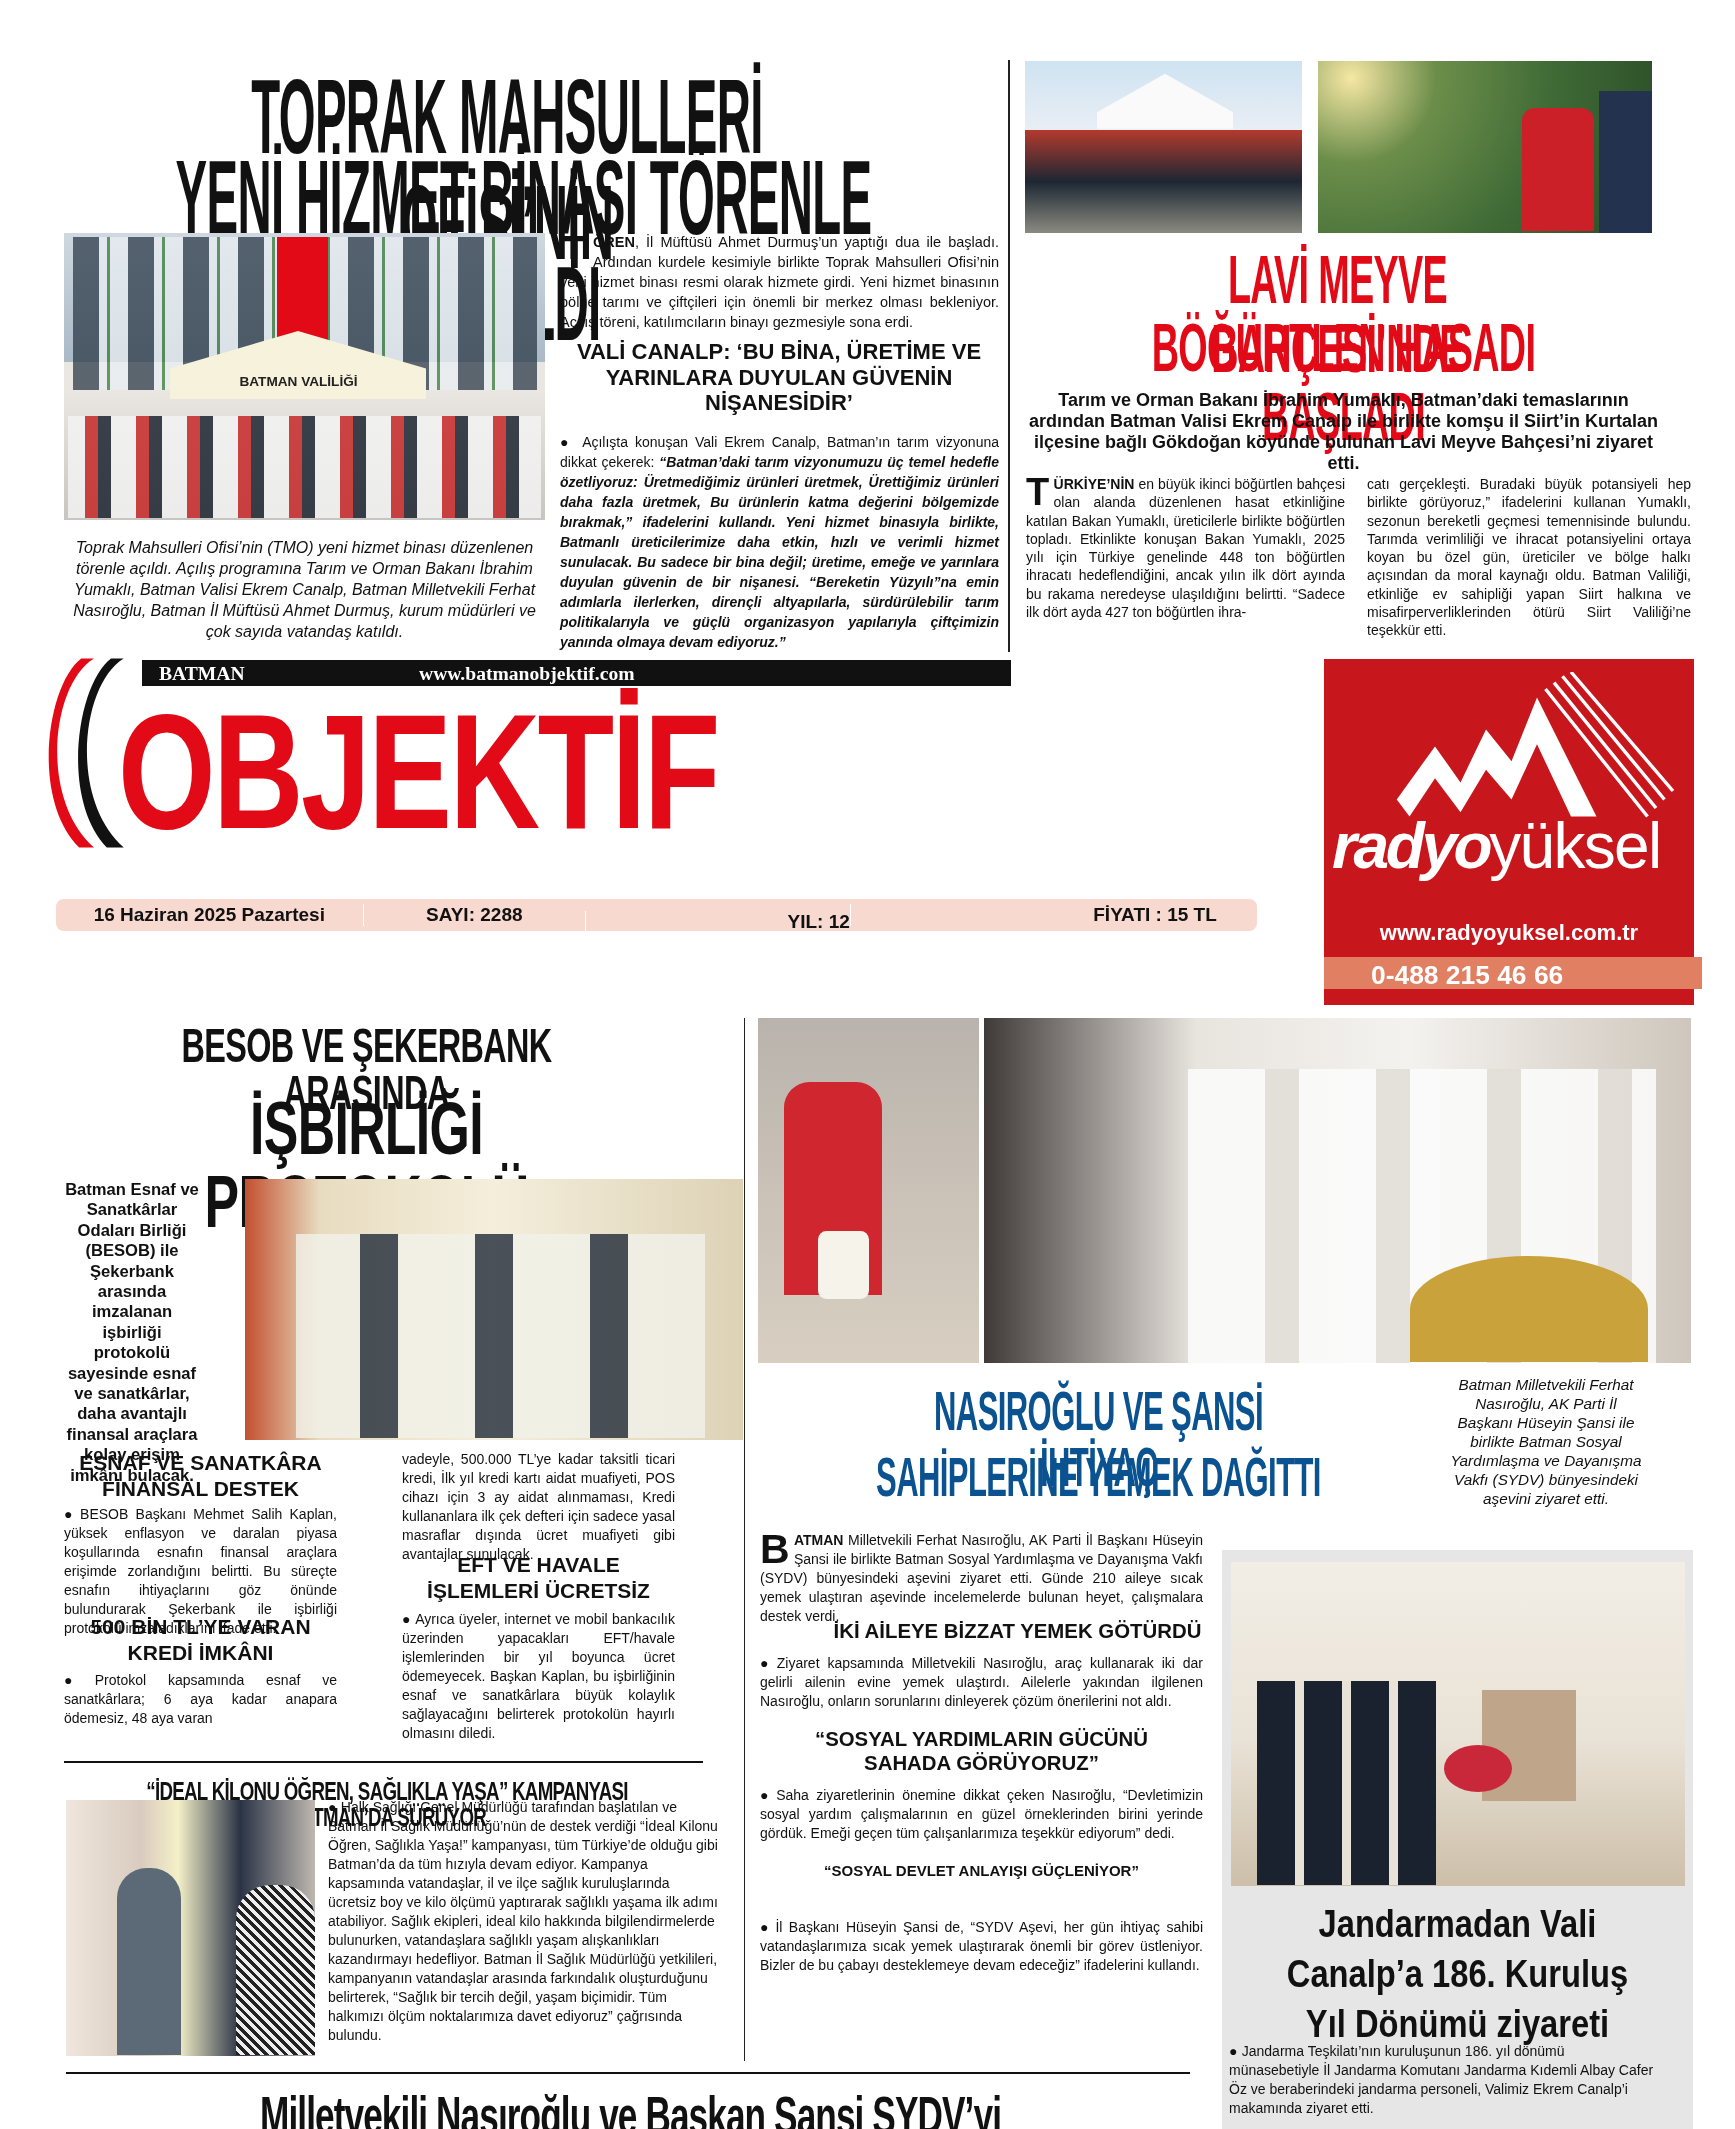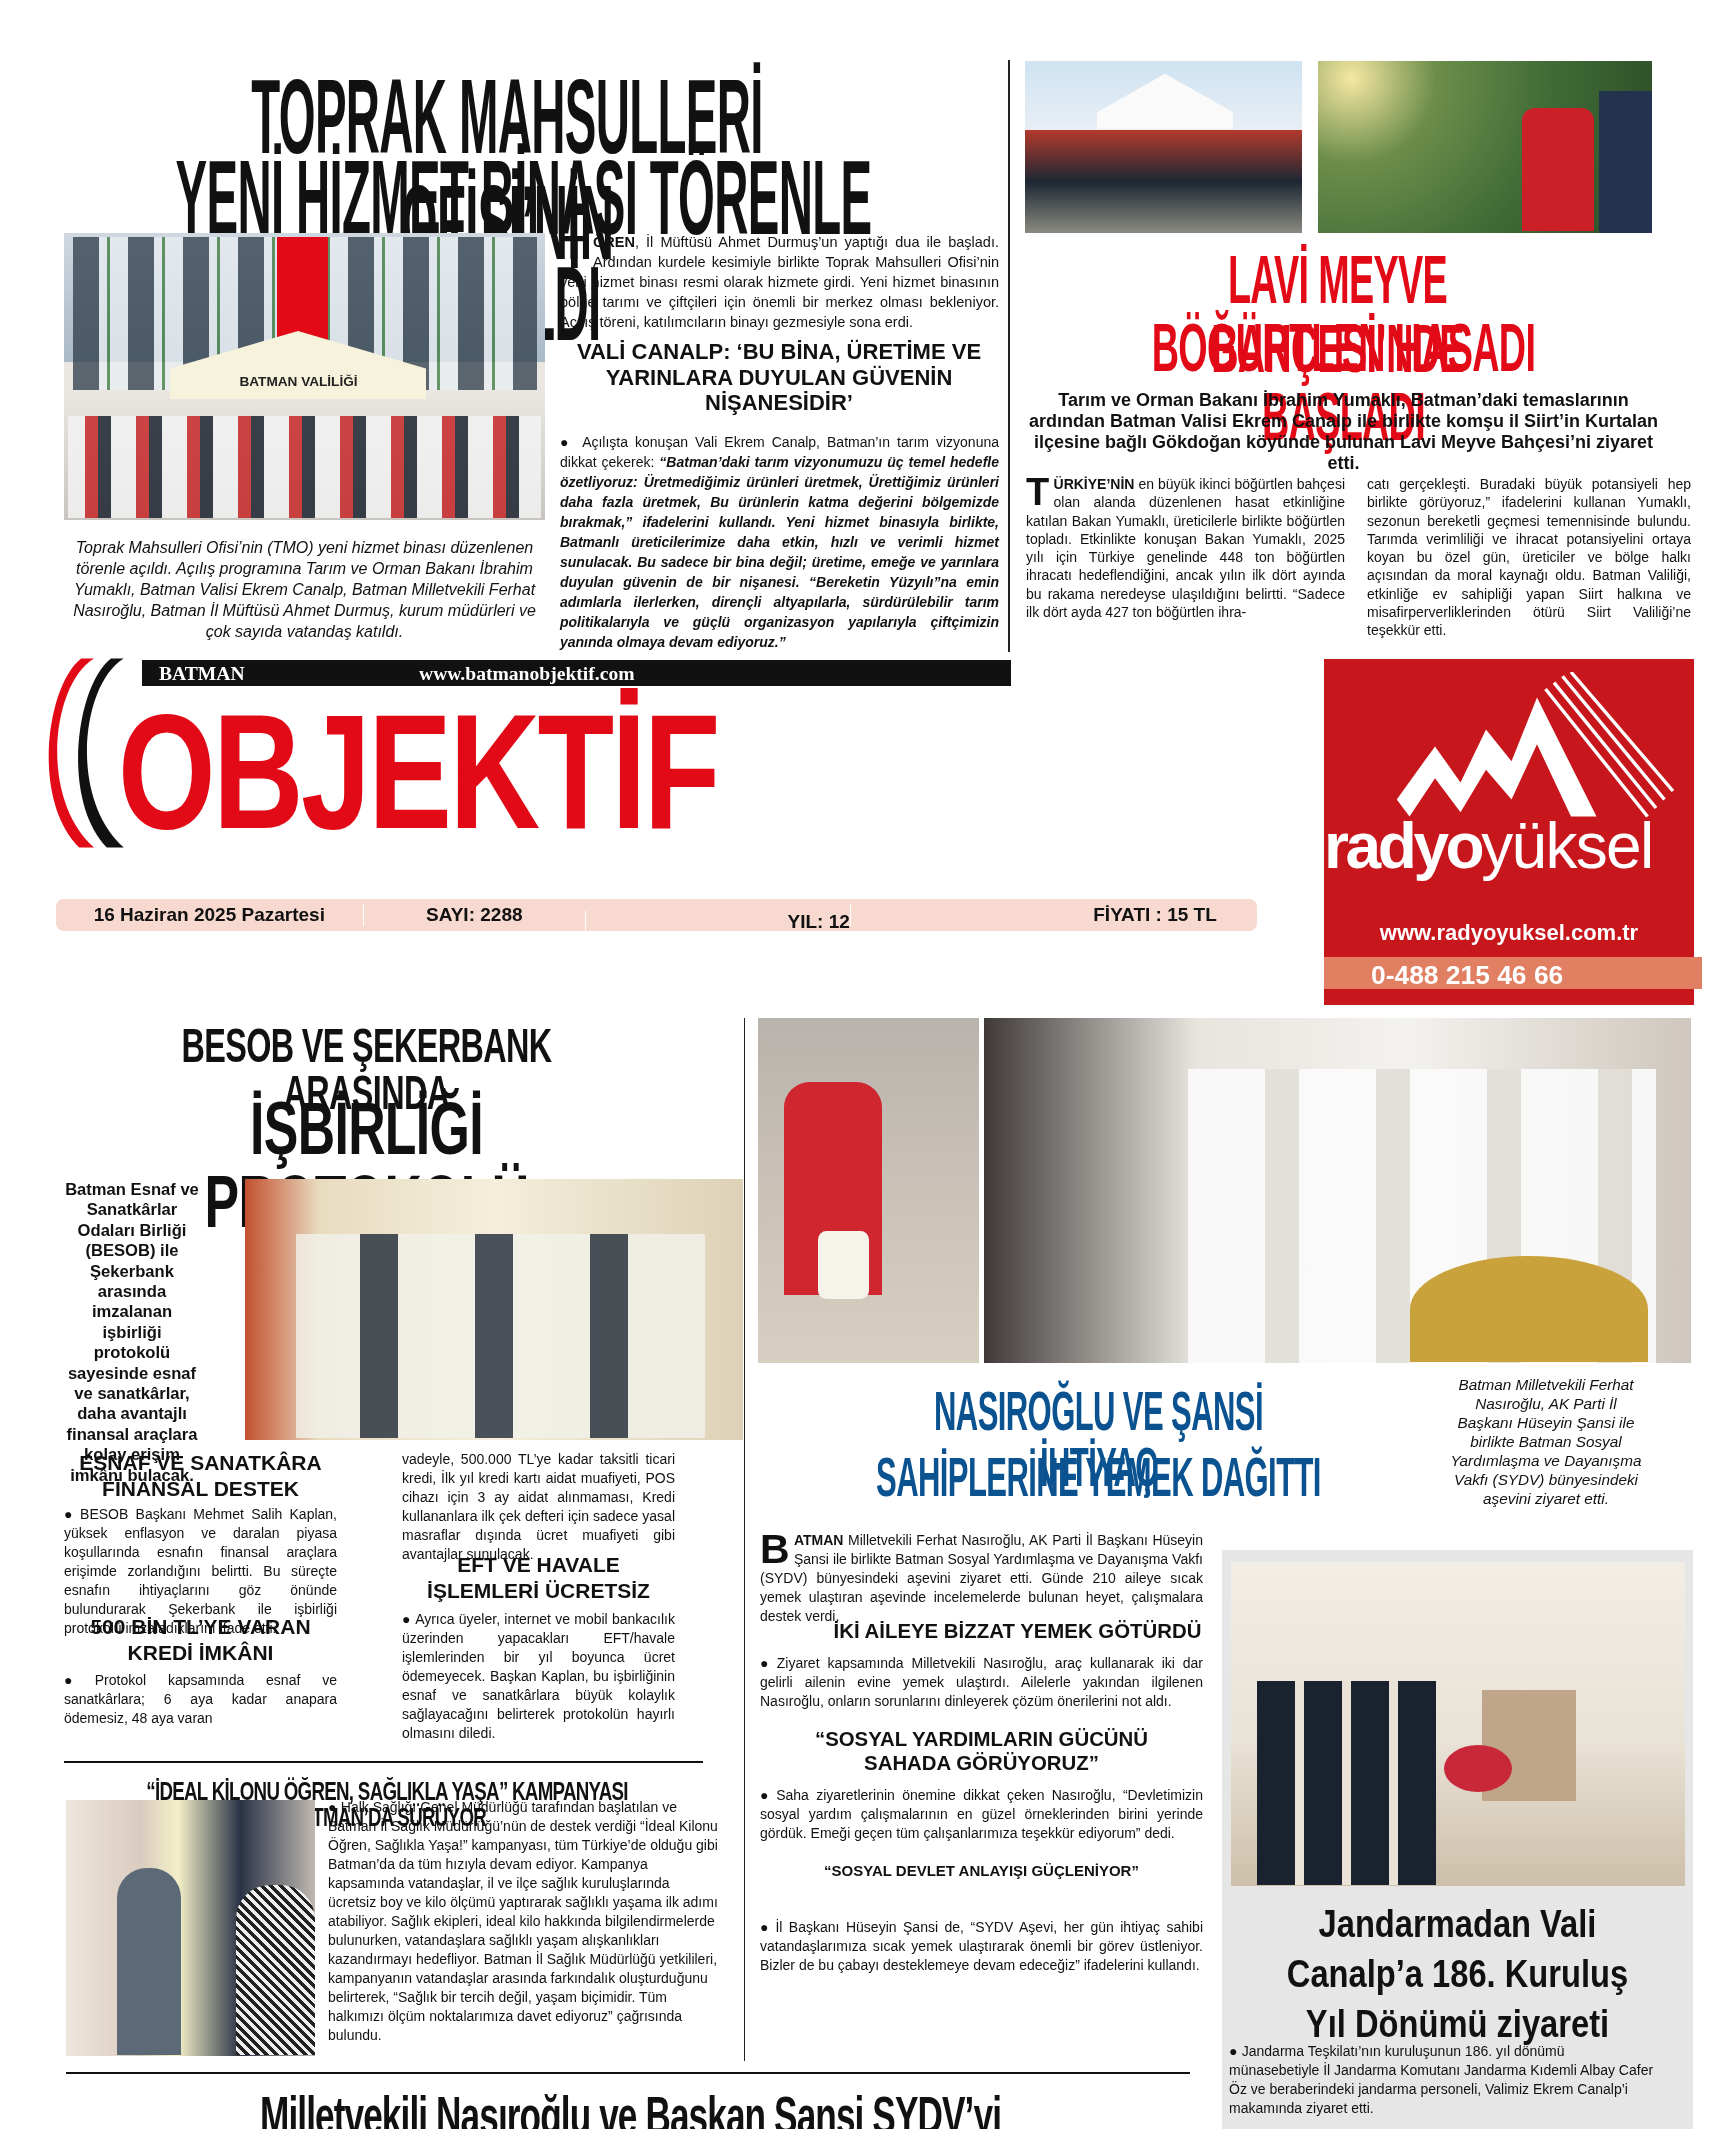--- a/index.html
+++ b/index.html
@@ -72,21 +72,21 @@
     <span style="width:366px;text-align:right;border-left:1.7px solid #fff;">FİYATI : 15 TL</span>
   </div>
 </div>
 
 <div class="abs" style="left:1324px;top:659px;width:370px;height:346px;background:#c8161d;">
   <svg class="abs" style="left:34px;top:12.8px;" width="324" height="153" viewBox="0 0 760 360">
     <path d="M90 300 L 180 175 L 240 260 L 300 135 L 360 210 L 420 60 L 560 340 L 500 340 L 420 170 L 360 300 L 300 230 L 240 330 L 180 250 L 120 340 Z" fill="#fff"></path>
     <path d="M440 40 L 680 340 M 460 25 L 700 320 M 480 10 L 720 300 M 500 0 L 740 280" stroke="#fff" stroke-width="8"></path>
   </svg>
   <div class="abs" style="left:0;top:155px;width:370px;text-align:left;color:#fff;font-size:64px;line-height:1;">
-    <span style="font-weight:900;letter-spacing:-3.4px;">radyo</span><span style="font-weight:300;letter-spacing:-1.7px;">yüksel</span>
+    <span style="font-weight:900;letter-spacing:-3.4px;font-style:italic;padding-left:8px;">radyo</span><span style="font-weight:300;letter-spacing:-1.7px;">yüksel</span>
   </div>
   <div class="abs" style="left:0;top:261px;width:370px;text-align:center;color:#ffffff;font-weight:700;font-size:22px;">www.radyoyuksel.com.tr</div>
   <div class="abs" style="left:0;top:298px;width:370px;height:32px;background:#e07f62;padding-left:8px;">
     <span class="abs" style="left:47px;top:2.6px;color:#fff;font-weight:900;font-size:26.4px;">0-488 215 46 66</span>
   </div>
 </div>
 
 <div class="abs hl" style="left:47px;top:1022px;width:639px;font-size:45px;transform:scaleX(0.72) scaleY(1.05);">BESOB VE ŞEKERBANK ARASINDA</div>
 <div class="abs hl" style="left:47px;top:1092px;width:639px;font-size:70px;transform:scaleX(0.74) scaleY(1.05);">İŞBİRLİĞİ PROTOKOLÜ</div>
 <div class="abs" style="left:64px;top:1180px;width:136px;text-align:center;font-weight:700;font-size:16.6px;line-height:20.4px;">Batman Esnaf ve Sanatkârlar Odaları Birliği (BESOB) ile Şekerbank arasında imzalanan işbirliği protokolü sayesinde esnaf ve sanatkârlar, daha avantajlı finansal araçlara kolay erişim imkânı bulacak.</div>

